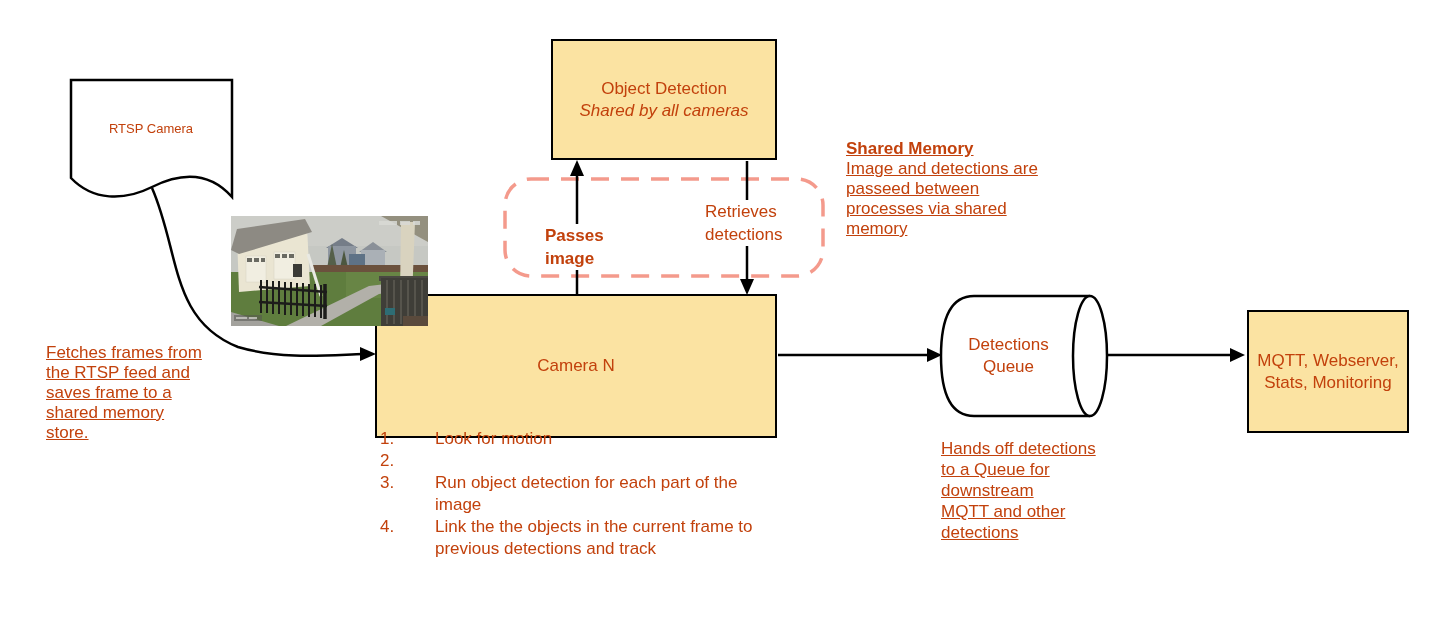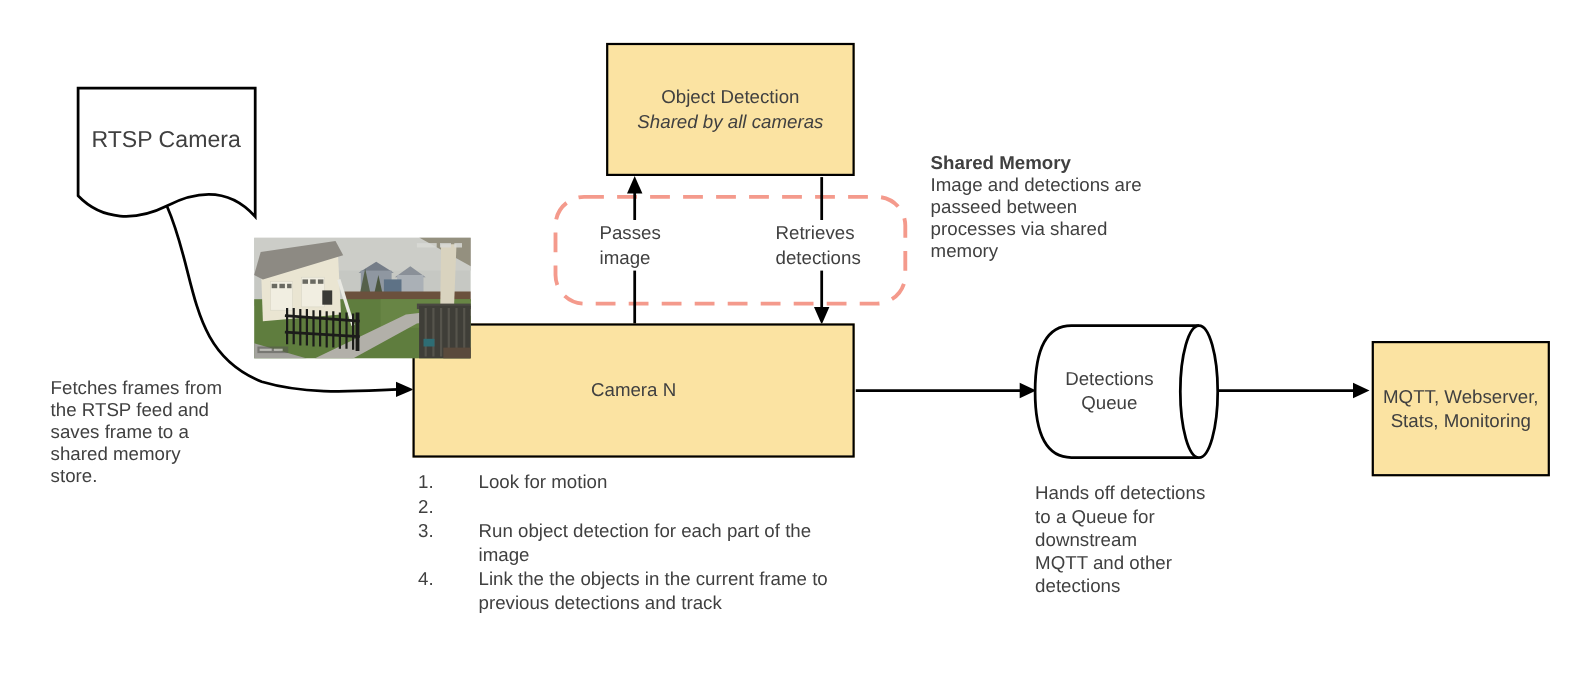--- a/index.html
+++ b/index.html
@@ -1,59 +1,59 @@
 <!DOCTYPE html>
 <html style="--node_fill: #FBE3A2; --node_border: #000000; --arrow: #000000; --shared_memory_outline: #F49A8C;"><head>
 <meta charset="utf-8">
 <title>Diagram</title>
 <style>
   html,body { margin:0; padding:0; background:#ffffff; }
   .canvas {
     position:relative; width:1448px; height:625px; background:#fff;
-    font-family:"Liberation Sans", sans-serif; color:#404040; overflow:hidden;
+    font-family:"Liberation Sans", sans-serif; color:#c2410c; overflow:hidden;
   }
   .layer-svg { position:absolute; left:0; top:0; z-index:1; }
   
   .shape-outline { fill:#ffffff; stroke:var(--node_border); stroke-width:2.5; }
   .arrow-line { fill:none; stroke:var(--arrow); stroke-width:2.5; }
   .arrow-head { fill:var(--arrow); stroke:none; }
   .dashed-region { fill:none; stroke:var(--shared_memory_outline); stroke-width:3.5;
                    stroke-dasharray:18 12; }
   
   .node {
     position:absolute; z-index:2; box-sizing:border-box;
     background:var(--node_fill); border:2px solid var(--node_border);
     display:flex; flex-direction:column; align-items:center; justify-content:center;
     text-align:center; font-size:17px; line-height:22px;
   }
   .node-object-detection { left:551px; top:39px;  width:226px; height:121px; }
-  .node-camera-n        { left:375px; top:294px; width:402px; height:122px; }
+  .node-camera-n        { left:375px; top:294px; width:402px; height:144px; }
   .node-outputs         { left:1247px; top:294px; width:162px; height:123px; padding:0 3px;margin-top:16px; }
   .subtitle-italic { font-style:italic; }
   
   .rtsp-label {
     position:absolute; left:72px; top:82px; width:158px; height:92px; z-index:2;
-    display:flex; align-items:center; justify-content:center; font-size:21px;
+    display:flex; align-items:center; justify-content:center; font-size:13px;
   }
   .queue-label {
     position:absolute; left:941px; top:295px; width:135px; height:121px; z-index:2;
     display:flex; align-items:center; justify-content:center; text-align:center;
     font-size:17px; line-height:22px;
   }
   
   .photo { position:absolute; left:231px; top:216px; width:197px; height:110px; z-index:3; }
   
-  .note { position:absolute; z-index:4; font-size:17px; line-height:20px; }
+  .note { position:absolute; z-index:4; font-size:17px; line-height:20px;text-decoration:underline; }
   .note-fetch   { left:46px;  top:343px; width:200px; }
   .note-shared  { left:846px; top:139px; width:225px; }
   .note-handoff { left:941px; top:438px; width:220px; line-height:21px; }
   .note-title { font-weight:bold; }
   
   .edge-label { position:absolute; z-index:4; background:#fff; font-size:17px; line-height:23px; }
-  .label-passes    { left:545px; top:200px; width:64px; }
+  .label-passes    { left:545px; top:224px; width:64px;font-weight:bold; }
   .label-retrieves { left:705px; top:200px; width:90px; }
   
   .steps { position:absolute; left:380px; top:428px; z-index:4; font-size:17px; line-height:22px; }
   .step { display:flex; }
   .step-num { width:55px; flex:0 0 55px; }
   .step-text { width:322px; }
 </style>
 </head>
 <body>
 

